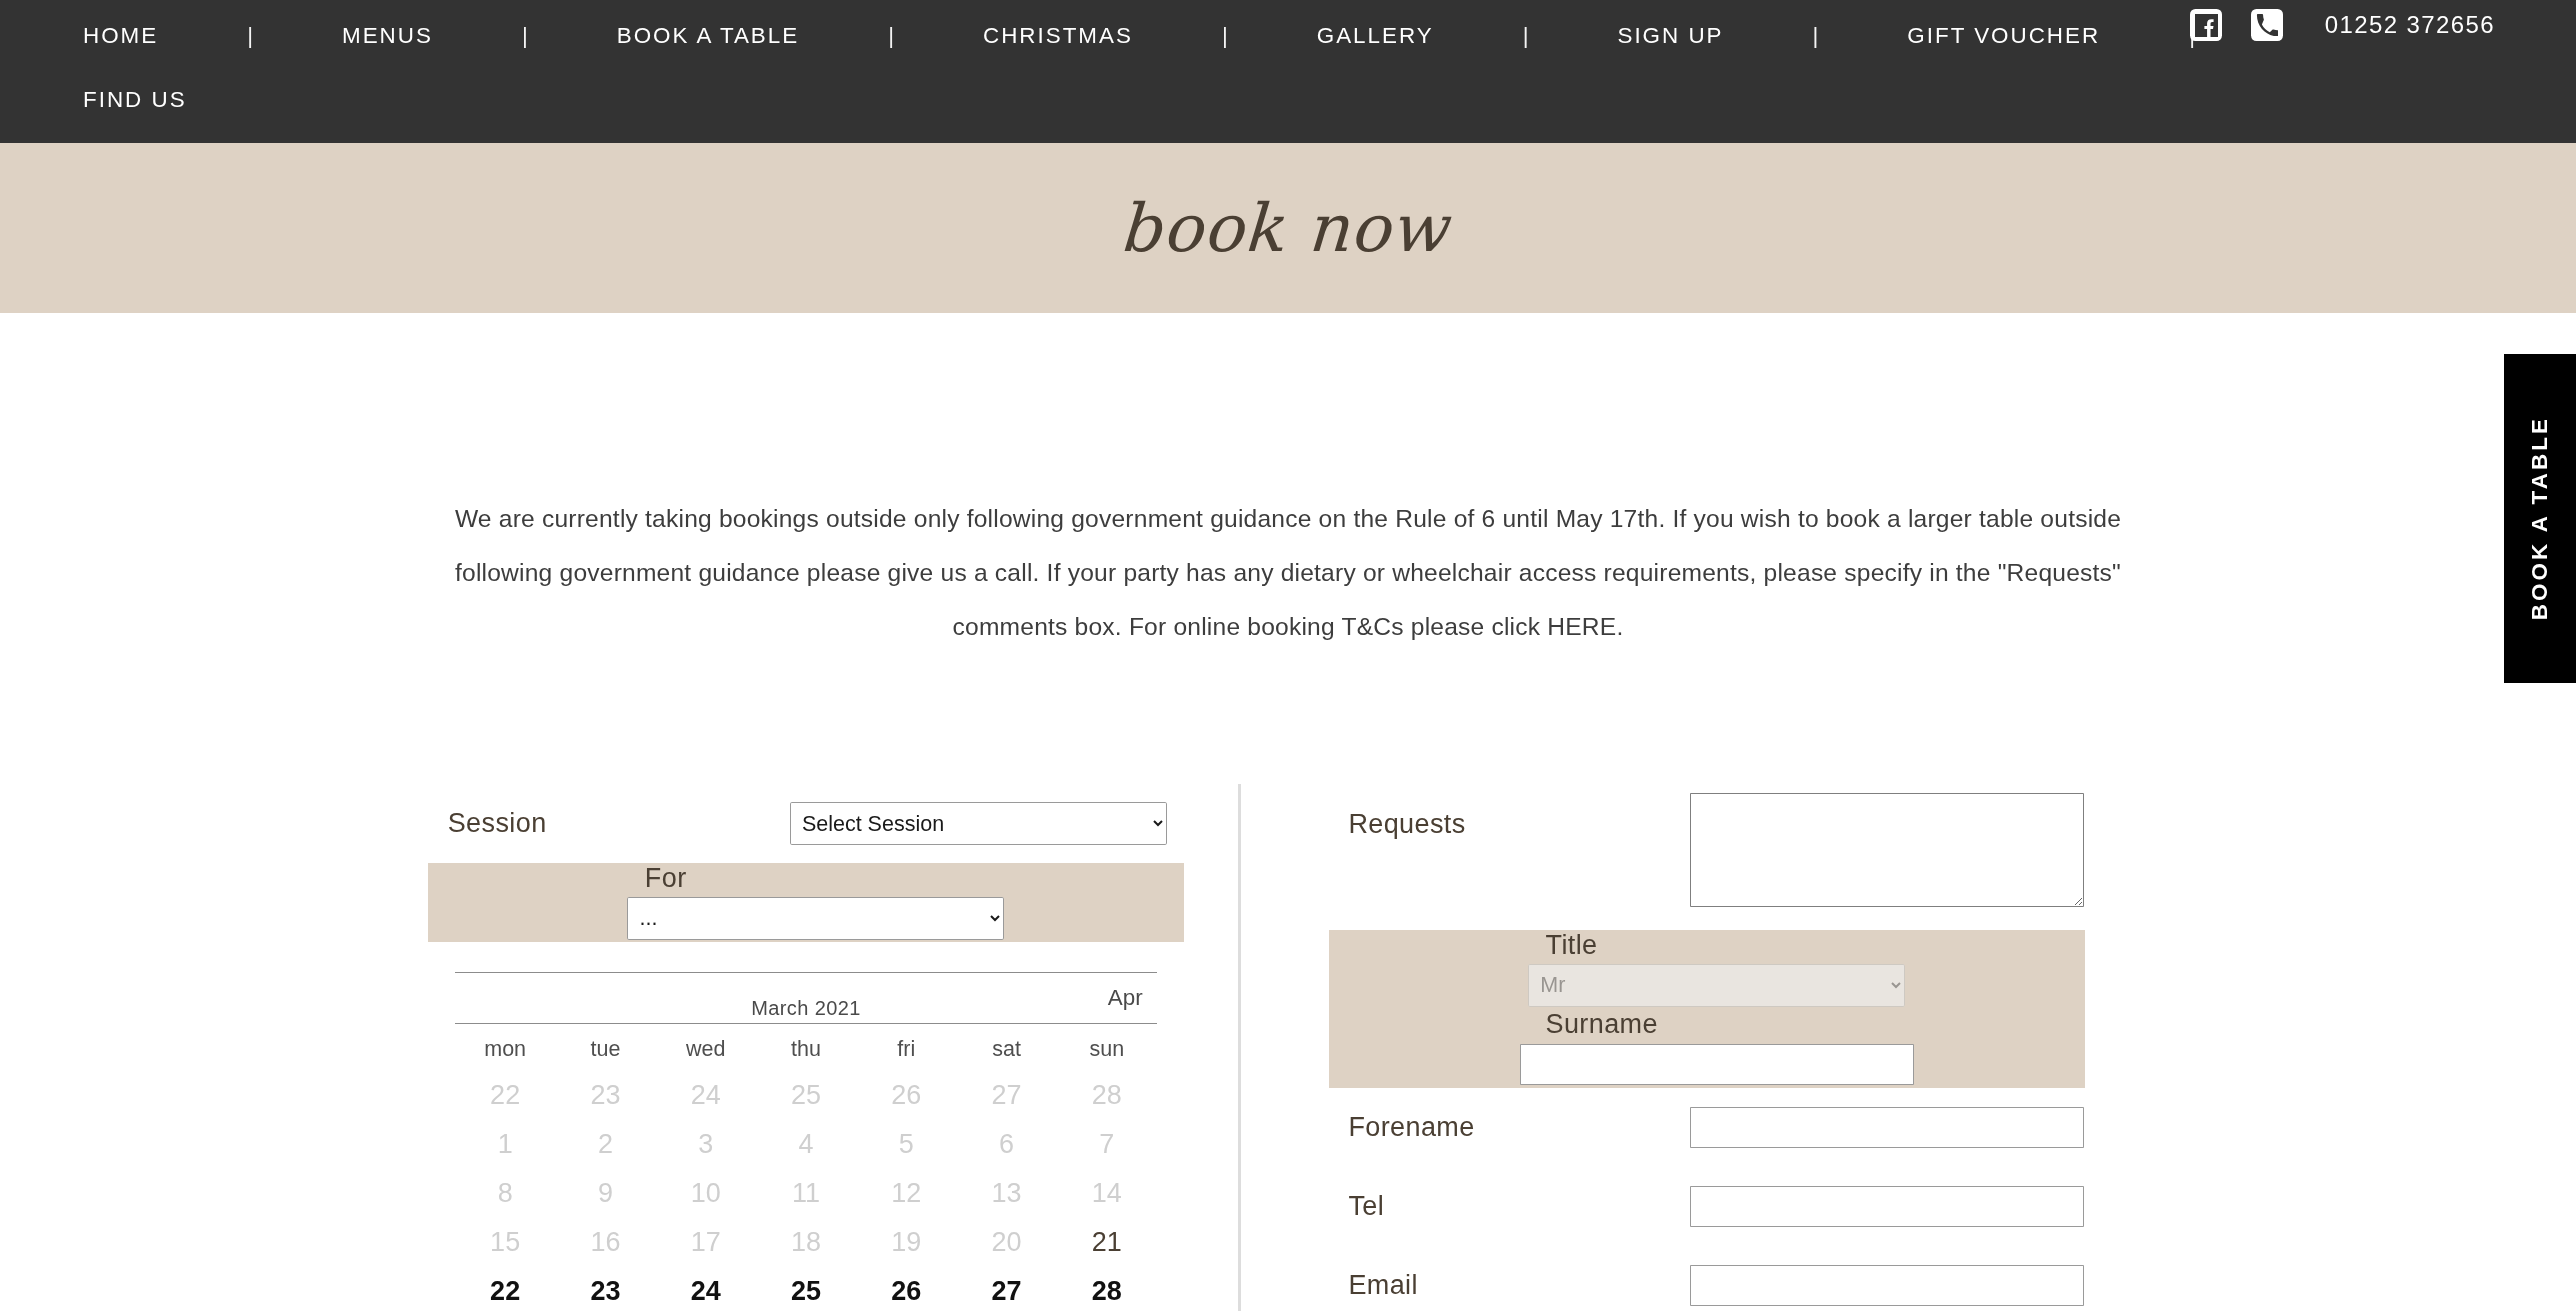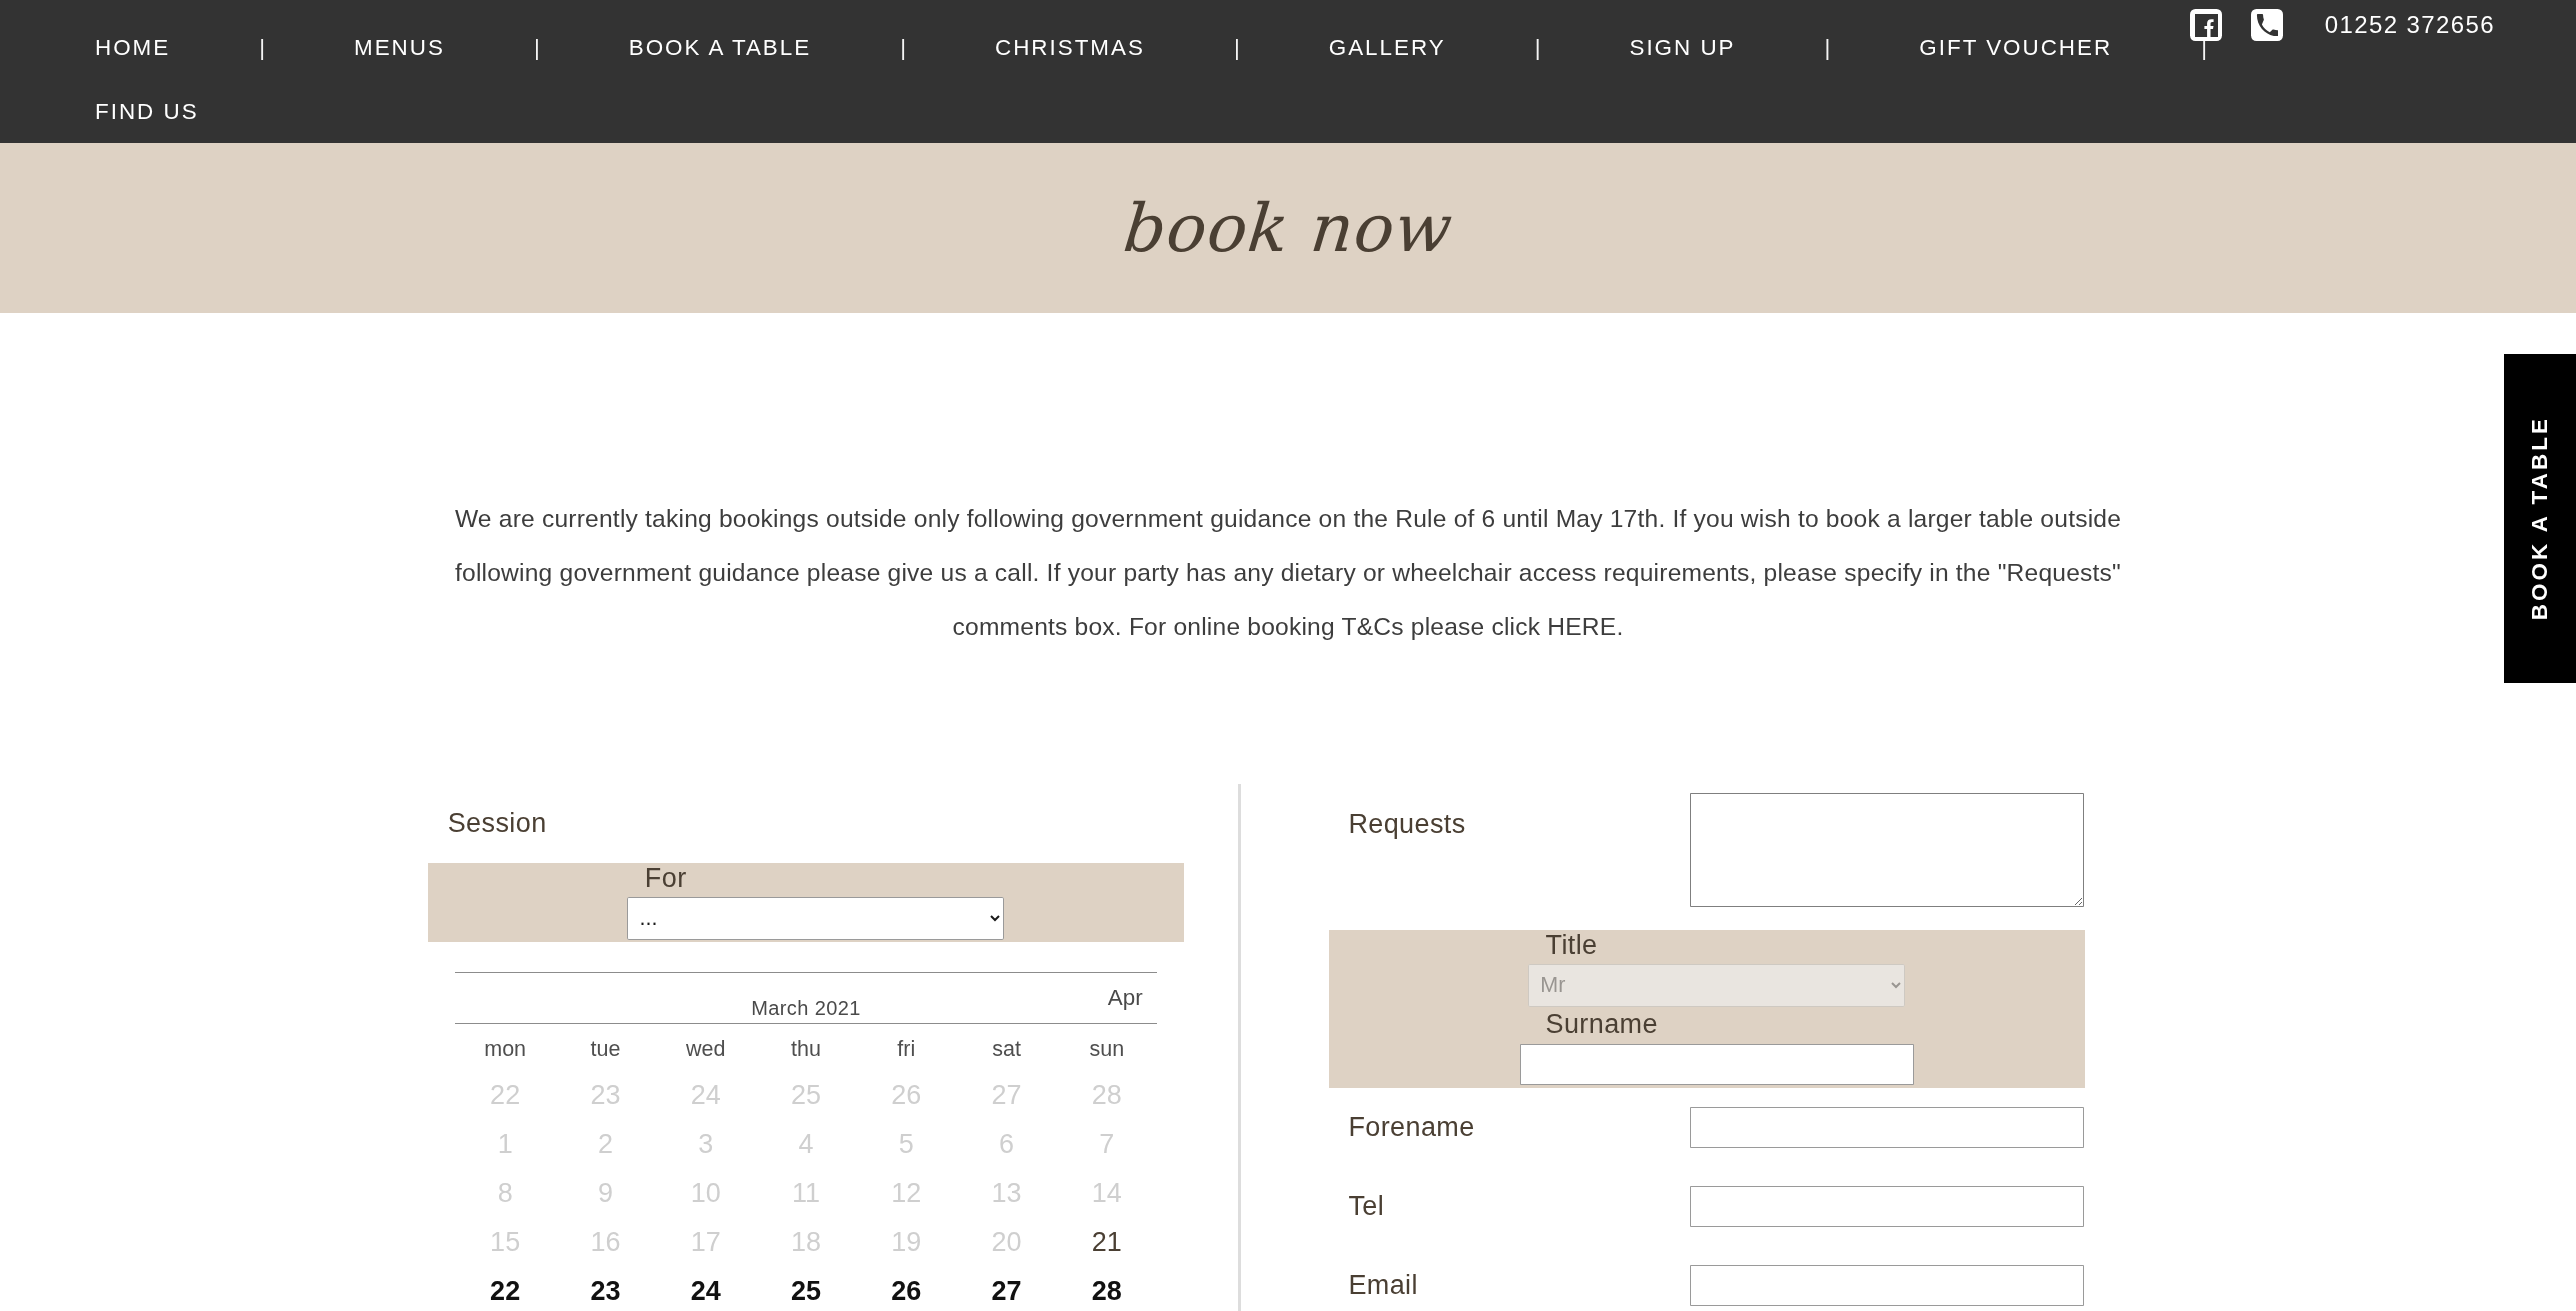--- a/index.html
+++ b/index.html
@@ -9,21 +9,21 @@
     width: 2576px;
     background: #ffffff;
     font-family: "Liberation Sans", sans-serif;
   }
   body { width: 2576px; min-height: 1311px; overflow: hidden; position: relative; }
 
   
   .topnav {
     background: #333333;
     width: 2576px;
-    padding: 16px;
+    padding: 4px;
     position: relative;
     height: 143px;
   }
   .nav-row {
     display: flex;
     align-items: center;
     padding-left: 79px;
     height: 63px;
   }
   .nav-row.second { height: 63px; padding-top: 3.6px; }
@@ -303,20 +303,25 @@
 <div class="intro-wrap">
   <p class="intro">We are currently taking bookings outside only following government guidance on the Rule of 6 until May 17th. If you wish to book a larger table outside following government guidance please give us a call. If your party has any dietary or wheelchair access requirements, please specify in the "Requests" comments box. For online booking T&amp;Cs please click HERE.</p>
 </div>
 
 <div class="form-area">
 
   <div class="col-left">
 
     <div class="field-row">
       <div class="field-label">Session</div>
+      <div class="field-ctrl">
+        <select class="ui-select">
+          <option>Select Session</option>
+        </select>
+      </div>
     </div>
 
     <div class="field-row shaded">
       <div class="field-label">For</div>
       <div class="field-ctrl">
         <select class="ui-select">
           <option>...</option>
         </select>
       </div>
     </div>

